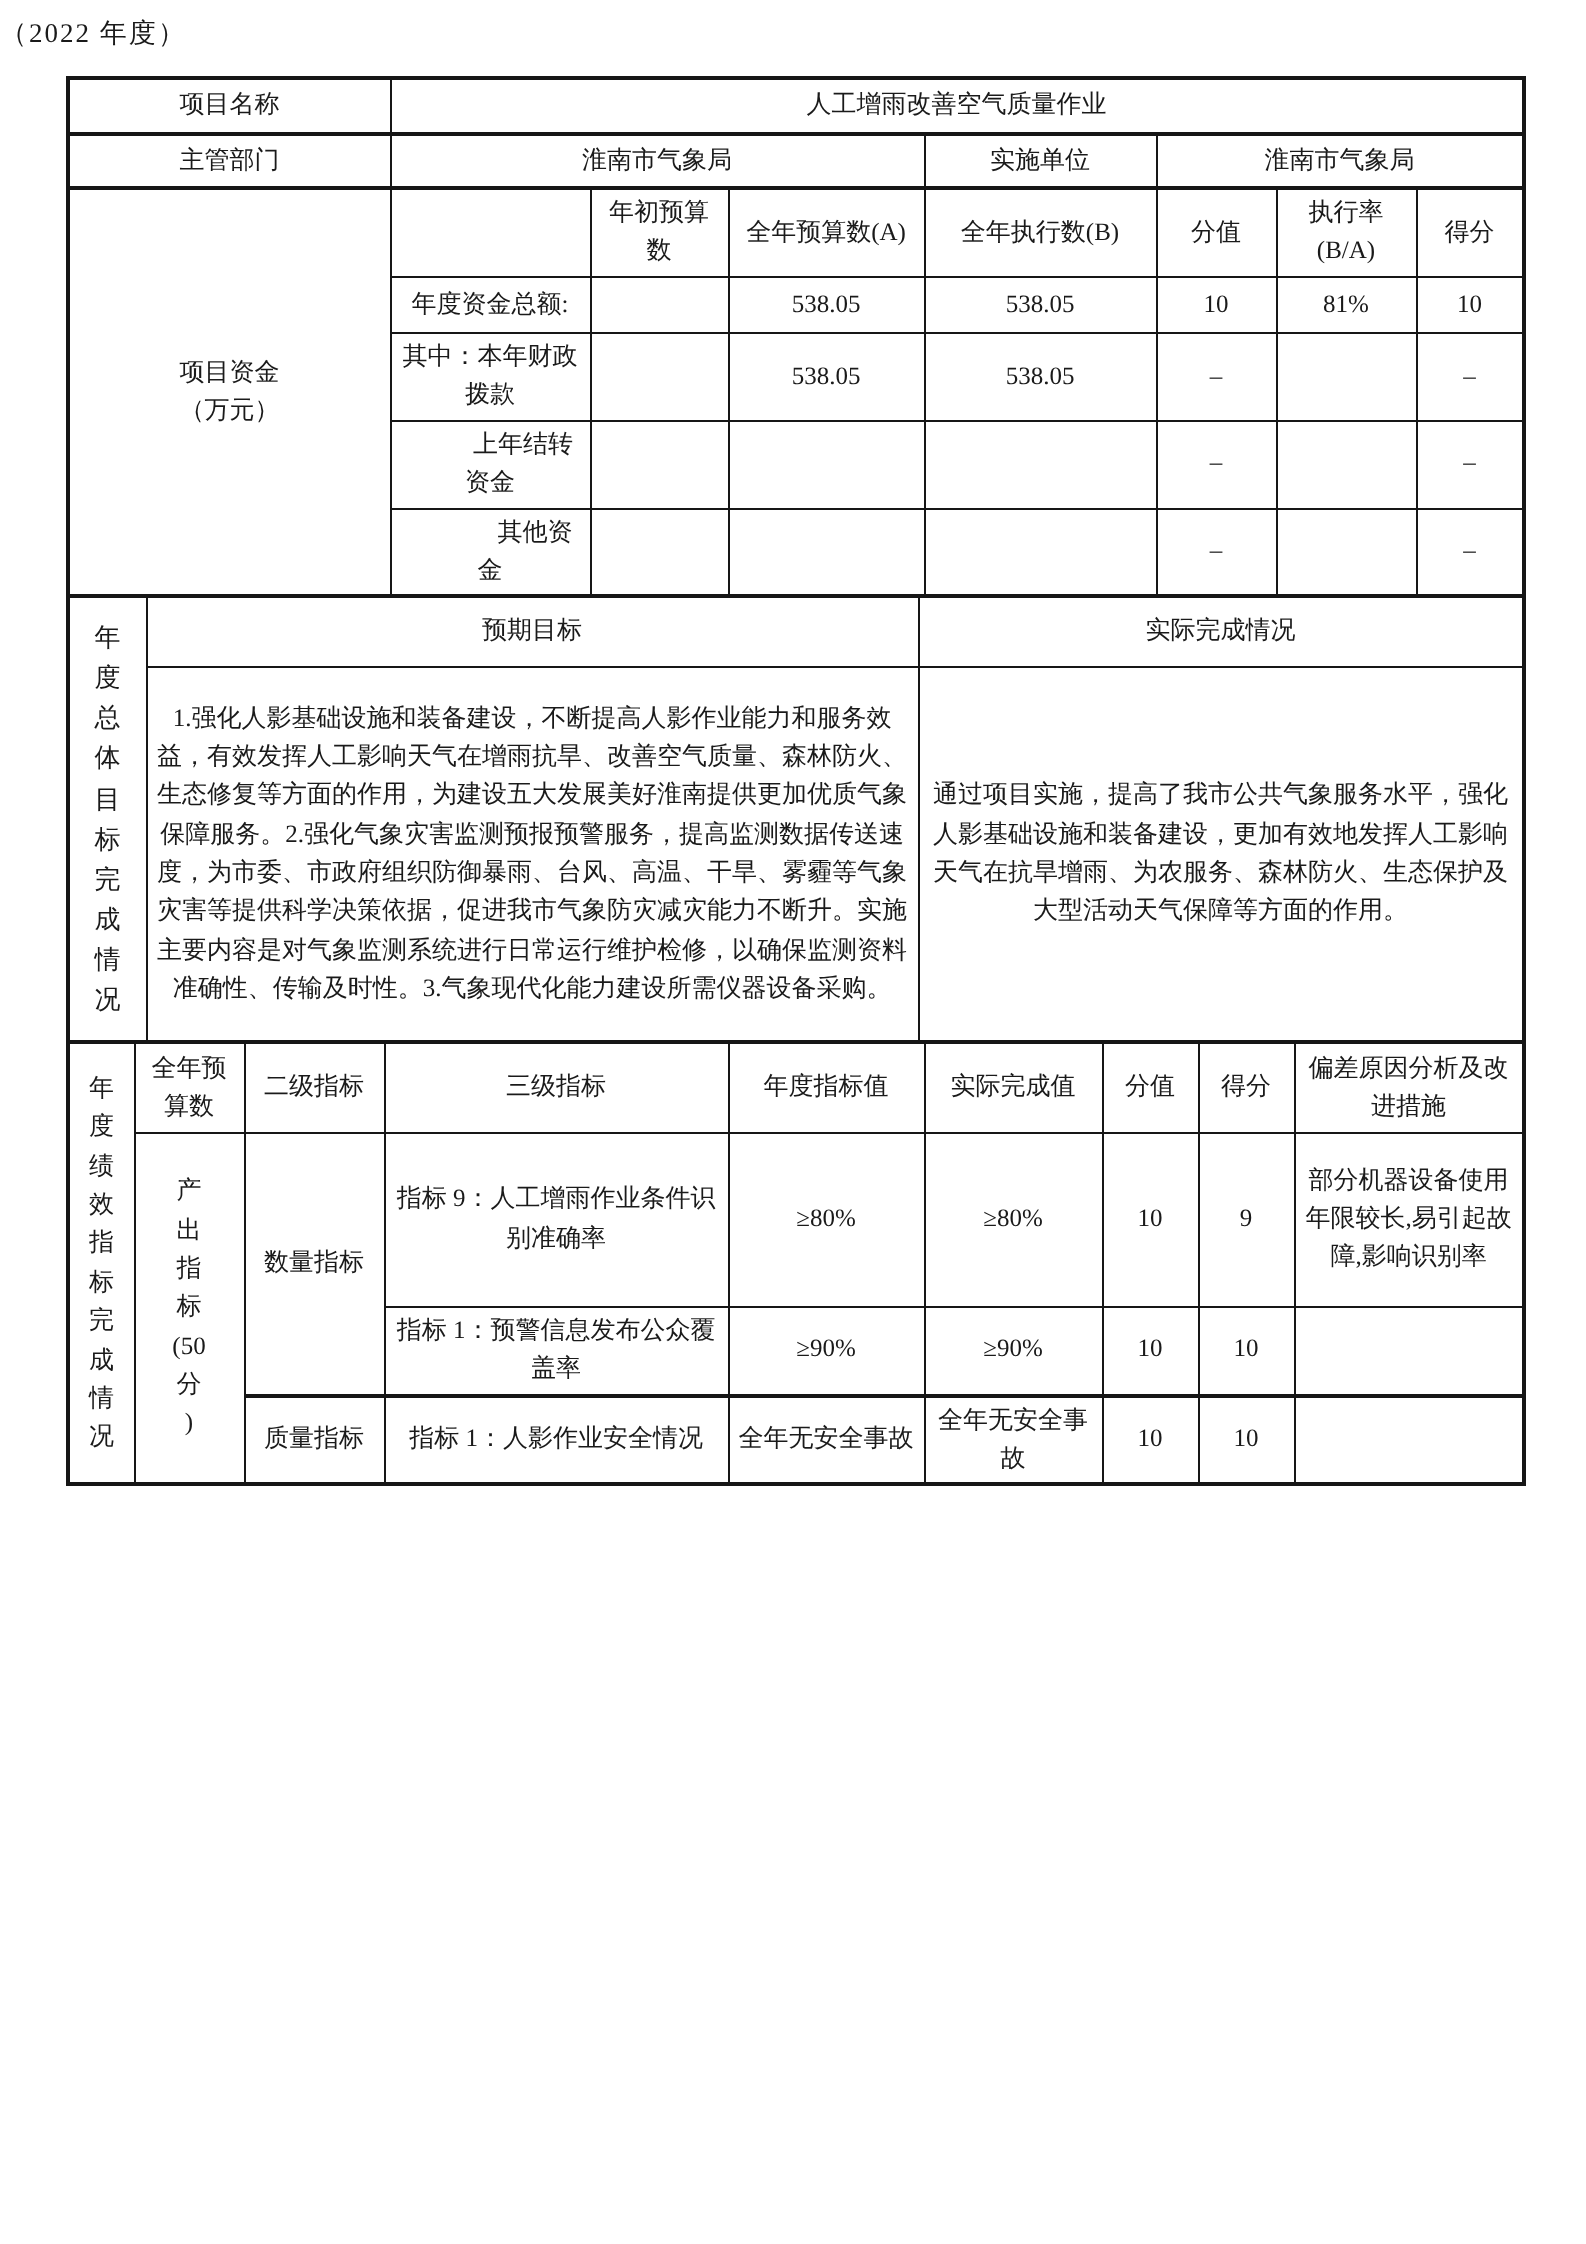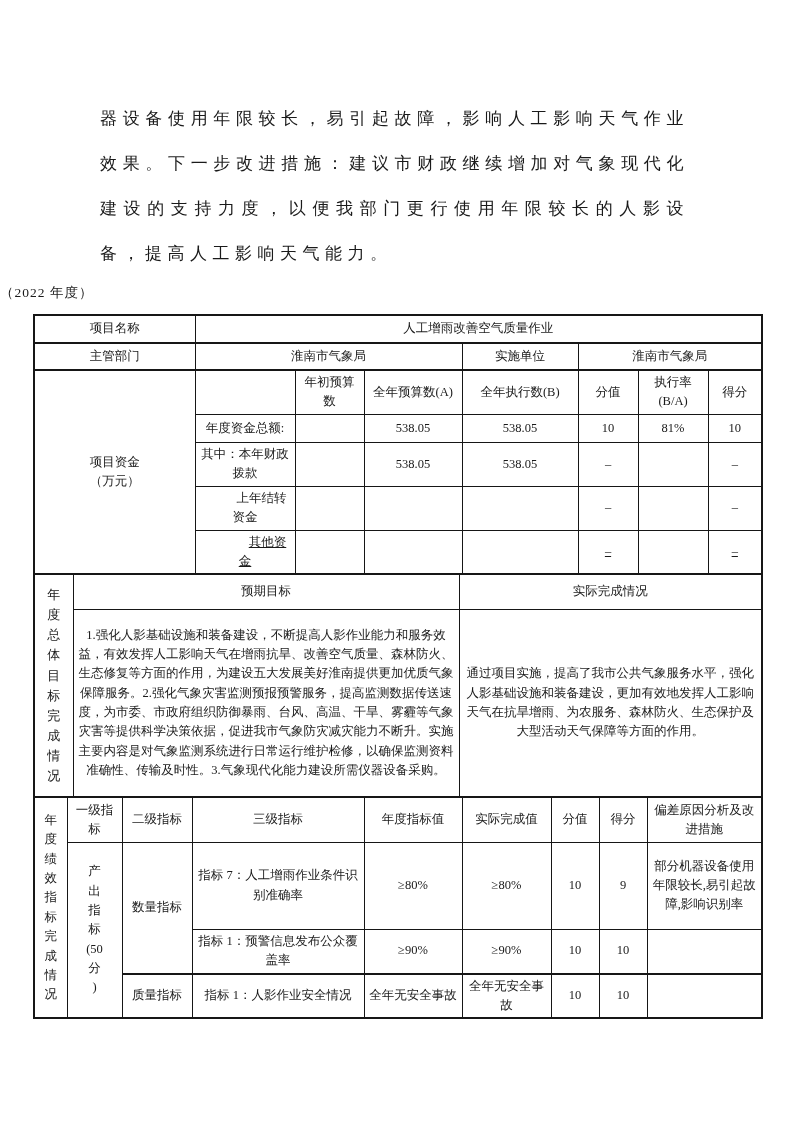--- a/index.html
+++ b/index.html
@@ -49,21 +49,20 @@
     padding:5px 9px 4px 9px;line-height:23px;
   }
   .lvl3{text-align:left;padding-left:9px;padding-right:6px;line-height:1.75;}
   .devcell{padding:3px 5px;line-height:1.55;}
 </style>
 </head>
 <body>
 
 <div class="page">
 
-  <div class="intro">器设备使用年限较长，易引起故障，影响人工影响天气作业效果。下一步改进措施：建议市财政继续增加对气象现代化建设的支持力度，以便我部门更行使用年限较长的人影设备，提高人工影响天气能力。</div>
 
   <div class="doc-subtitle">（2022 年度）</div>
 
   <table class="t" style="margin-top:12px;padding-left:36px;">
     <colgroup>
       <col style="width:161px">
         <col style="width:100px">
         <col style="width:69px">
         <col style="width:98px">
       <col style="width:116px">
@@ -114,21 +113,21 @@
     </tr>
     <tr style="height:43px;">
       <td class="ind2">上年结转资金</td>
       <td></td>
       <td></td>
       <td></td>
       <td class="ar">–</td>
       <td class="ratecell"></td>
       <td class="ar">–</td>
     </tr>
-    <tr style="height:34px;text-decoration:underline;">
+    <tr style="height:34px;">
       <td class="ind4">其他资金</td>
       <td></td>
       <td></td>
       <td></td>
       <td class="ar">–</td>
       <td class="ratecell"></td>
       <td class="ar">–</td>
     </tr>
   </tbody>
     </table>
@@ -178,39 +177,39 @@
       <td rowspan="4" class="vstrip2" data-vertical="">年
 度
 绩
 效
 指
 标
 完
 成
 情
 况</td>
-      <td class="w2">一级指标</td>
+      <td class="w2">全年预算数</td>
       <td>二级指标</td>
       <td>三级指标</td>
       <td>年度指标值</td>
       <td>实际完成值</td>
       <td>分值</td>
       <td>得分</td>
       <td>偏差原因分析及改进措施</td>
     </tr>
     <tr style="height:87px;">
       <td rowspan="3" class="vgroup" data-vertical="">产
 出
 指
 标
 (50
 分
 )</td>
       <td rowspan="2">数量指标</td>
-      <td class="lvl3">指标 7：人工增雨作业条件识别准确率</td>
+      <td class="lvl3">指标 9：人工增雨作业条件识别准确率</td>
       <td>≥80%</td>
       <td>≥80%</td>
       <td class="ar">10</td>
       <td class="ar">9</td>
       <td class="devcell">部分机器设备使用年限较长,易引起故障,影响识别率</td>
     </tr>
     <tr style="height:44px;">
       <td class="lvl3">指标 1：预警信息发布公众覆盖率</td>
       <td>≥90%</td>
       <td>≥90%</td>

